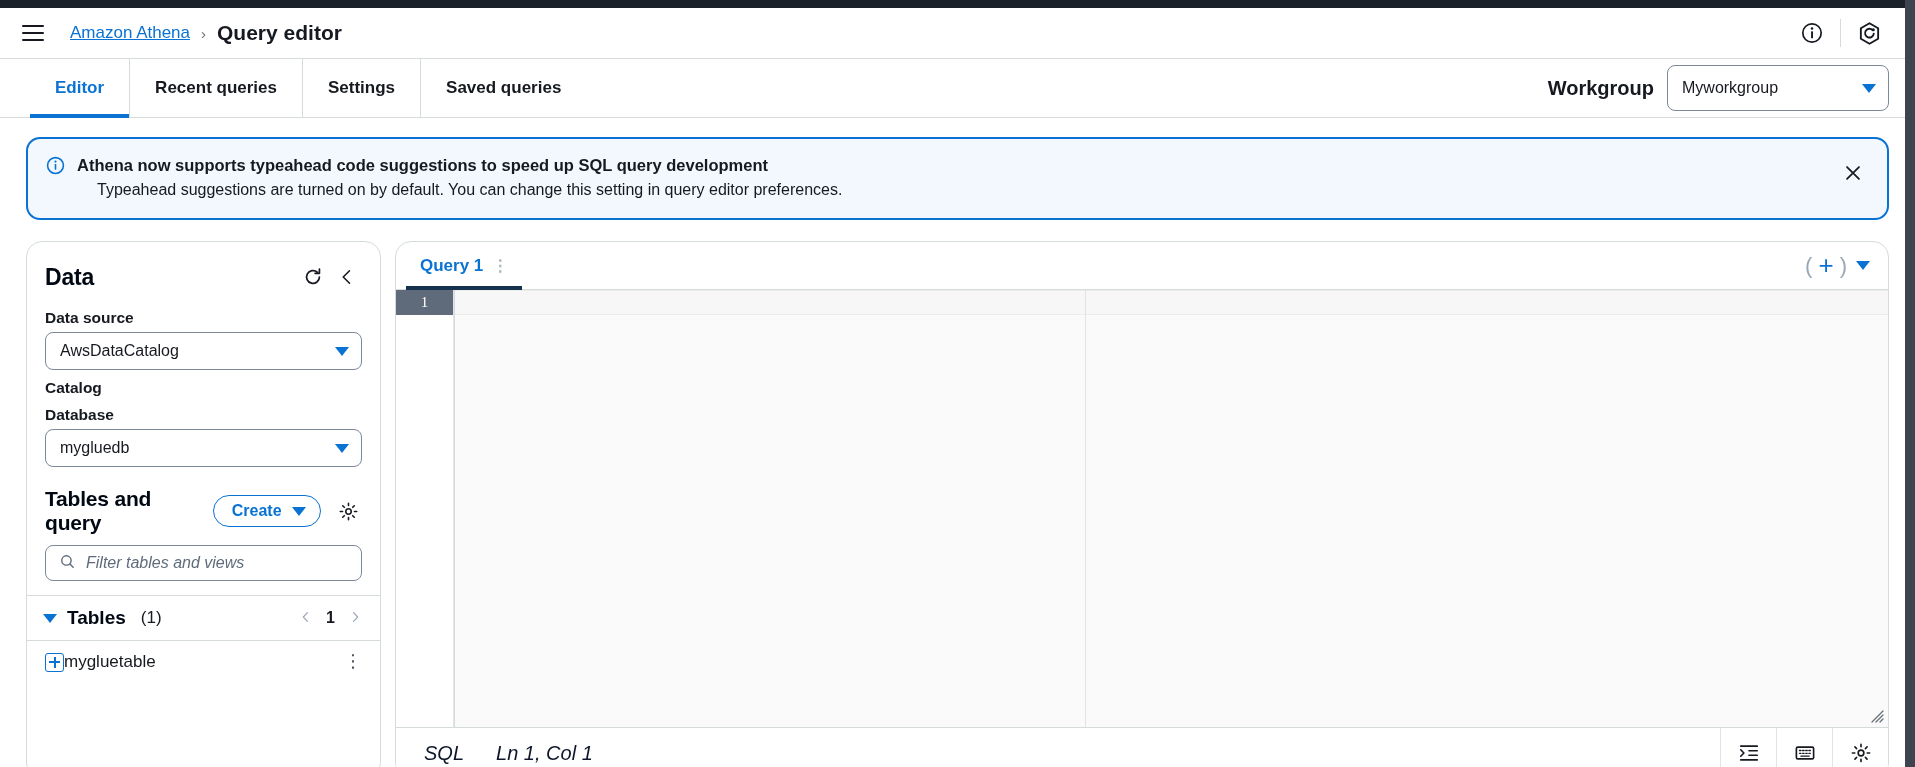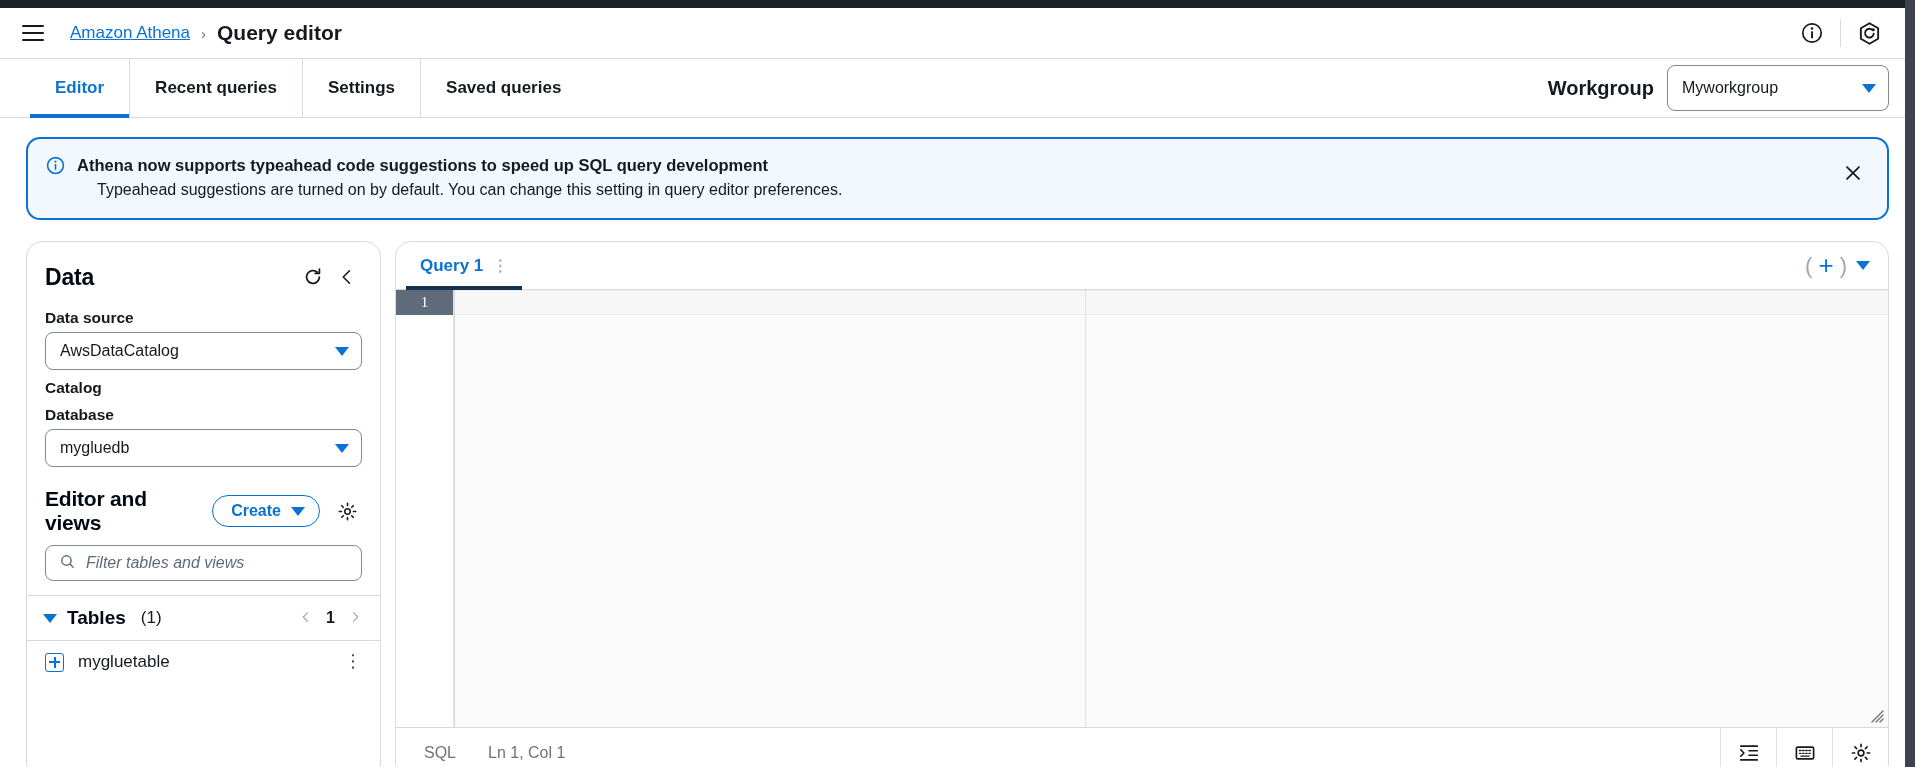--- a/index.html
+++ b/index.html
@@ -267,21 +267,20 @@
   .tables-label { font-size: 19px; font-weight: 700; color: #000814; }
   .tables-count { font-size: 17px; font-weight: 400; color: #16191f; margin-left: 5px; }
   .th-spacer { flex: 1; }
   .pager { display: flex; align-items: center; gap: 14px; }
   .pg-arrow { color: #9ba7b6; font-size: 18px; cursor: pointer; line-height: 1; }
   .pg-num { font-size: 16px; font-weight: 700; color: #16191f; }
 
   .table-row {
     display: flex; align-items: center;
     padding: 11px 18px 11px 18px;
-    gap: 14px;
     cursor: pointer;
   }
   .plus-box {
     width: 19px; height: 19px;
     border: 1.6px solid #0972d3;
     border-radius: 3px;
     position: relative;
     flex: 0 0 auto;
   }
   .plus-box::before, .plus-box::after {
@@ -407,21 +406,21 @@
   }
 
   .status-bar {
     height: 51px;
     border-top: 1px solid #d5dbdb;
     display: flex;
     align-items: stretch;
     background: #fff;
   }
   .sb-left { display: flex; align-items: center; padding-left: 28px; gap: 32px; }
-  .sb-text { font-size: 16px; color: #737373; }
+  .sb-text { font-size: 20px; color: #0f172a; font-style: italic; }
   .sb-spacer { flex: 1; }
   .sb-btn {
     width: 56px;
     display: flex; align-items: center; justify-content: center;
     border-left: 1px solid #e3e3e3;
     cursor: pointer;
   }
 
   
   .right-strip {
@@ -545,21 +544,21 @@
       <div class="field-label">Catalog</div>
 
       <div class="field-label">Database</div>
       <div class="dp-select">
         <span>mygluedb</span>
         <span class="caret"></span>
       </div>
     </div>
 
     <div class="tv-head">
-      <span class="tv-title">Editor and views</span>
+      <span class="tv-title">Tables and query</span>
       <button class="btn-create">
         <span>Create</span>
         <span class="caret" style="margin-left:6px"></span>
       </button>
       <span class="tv-gear">
         <svg width="21" height="21" viewBox="0 0 24 24" fill="none">
           <circle cx="12" cy="12" r="3.1" stroke="#16191f" stroke-width="1.8"></circle>
           <path d="M12 2.6v2.6M12 18.8v2.6M21.4 12h-2.6M5.2 12H2.6M18.6 5.4l-1.8 1.8M7.2 16.8l-1.8 1.8M18.6 18.6l-1.8-1.8M7.2 7.2 5.4 5.4" stroke="#16191f" stroke-width="1.8" stroke-linecap="round"></path>
         </svg>
       </span>

